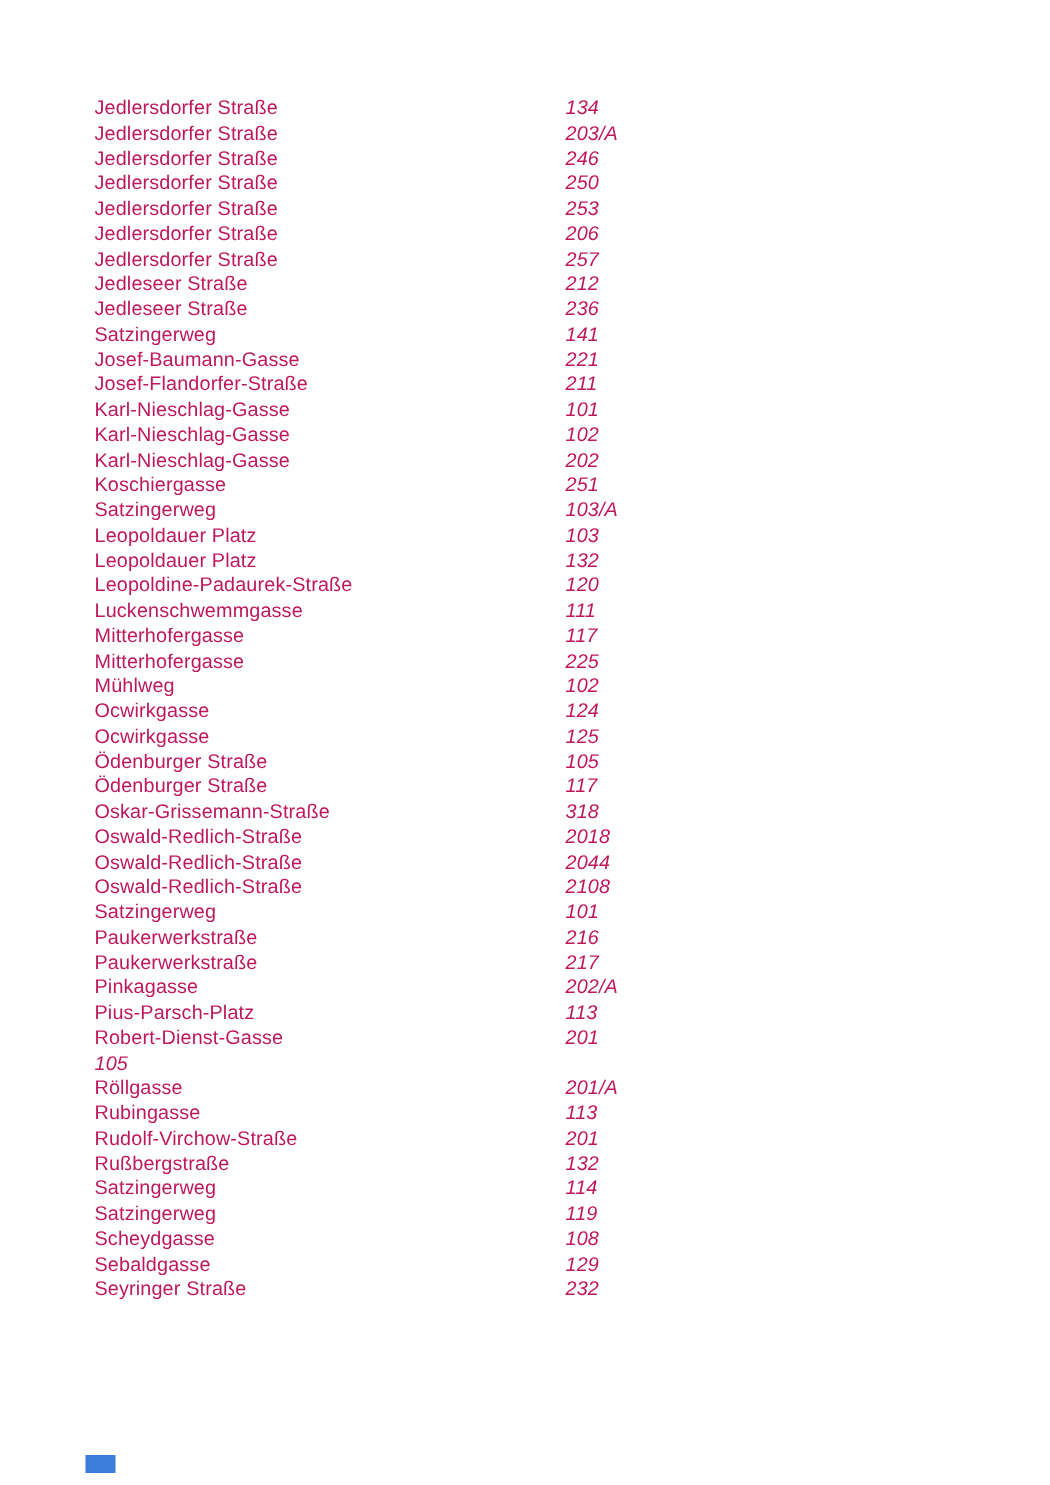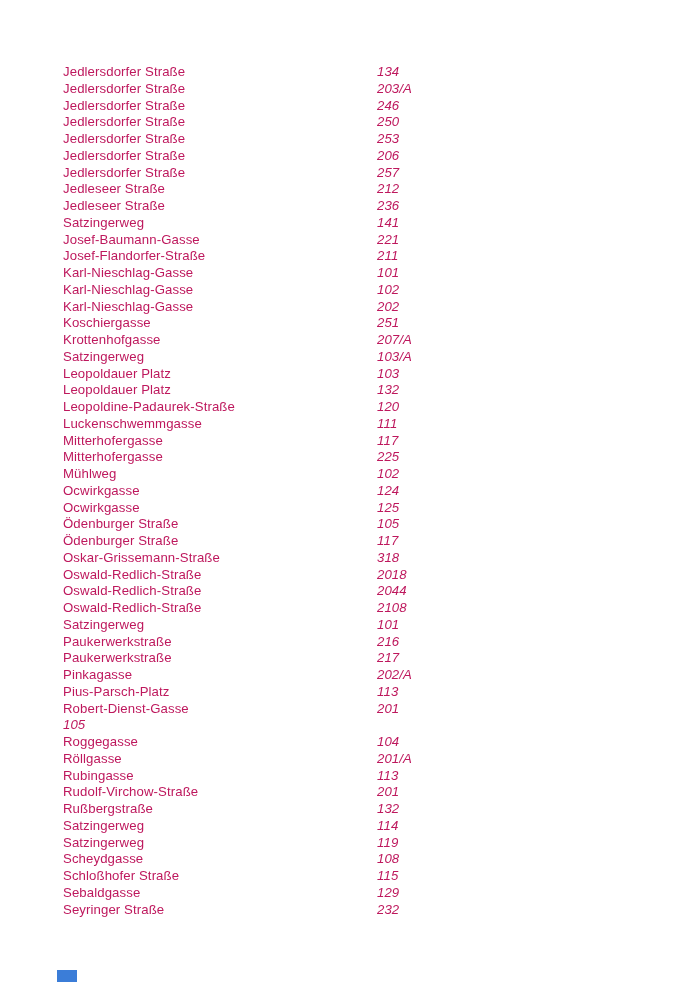--- a/index.html
+++ b/index.html
@@ -125,24 +125,20 @@
   <div class="row">
     <span class="street">Karl-Nieschlag-Gasse</span>
     <span class="num">202</span>
   </div>
 
   <div class="row">
     <span class="street">Koschiergasse</span>
     <span class="num">251</span>
   </div>
 
-  <div class="row">
-    <span class="street">Krottenhofgasse</span>
-    <span class="num">207/A</span>
-  </div>
 
   <div class="row">
     <span class="street">Satzingerweg</span>
     <span class="num">103/A</span>
   </div>
 
   <div class="row">
     <span class="street">Leopoldauer Platz</span>
     <span class="num">103</span>
   </div>
@@ -244,24 +240,20 @@
 
   <div class="row">
     <span class="street">Robert-Dienst-Gasse</span>
     <span class="num">201</span>
   </div>
 
   <div class="row">
     <span class="num">105</span>
   </div>
 
-  <div class="row">
-    <span class="street">Roggegasse</span>
-    <span class="num">104</span>
-  </div>
 
   <div class="row">
     <span class="street">Röllgasse</span>
     <span class="num">201/A</span>
   </div>
 
   <div class="row">
     <span class="street">Rubingasse</span>
     <span class="num">113</span>
   </div>
@@ -284,24 +276,20 @@
   <div class="row">
     <span class="street">Satzingerweg</span>
     <span class="num">119</span>
   </div>
 
   <div class="row">
     <span class="street">Scheydgasse</span>
     <span class="num">108</span>
   </div>
 
-  <div class="row">
-    <span class="street">Schloßhofer Straße</span>
-    <span class="num">115</span>
-  </div>
 
   <div class="row">
     <span class="street">Sebaldgasse</span>
     <span class="num">129</span>
   </div>
 
   <div class="row">
     <span class="street">Seyringer Straße</span>
     <span class="num">232</span>
   </div>

